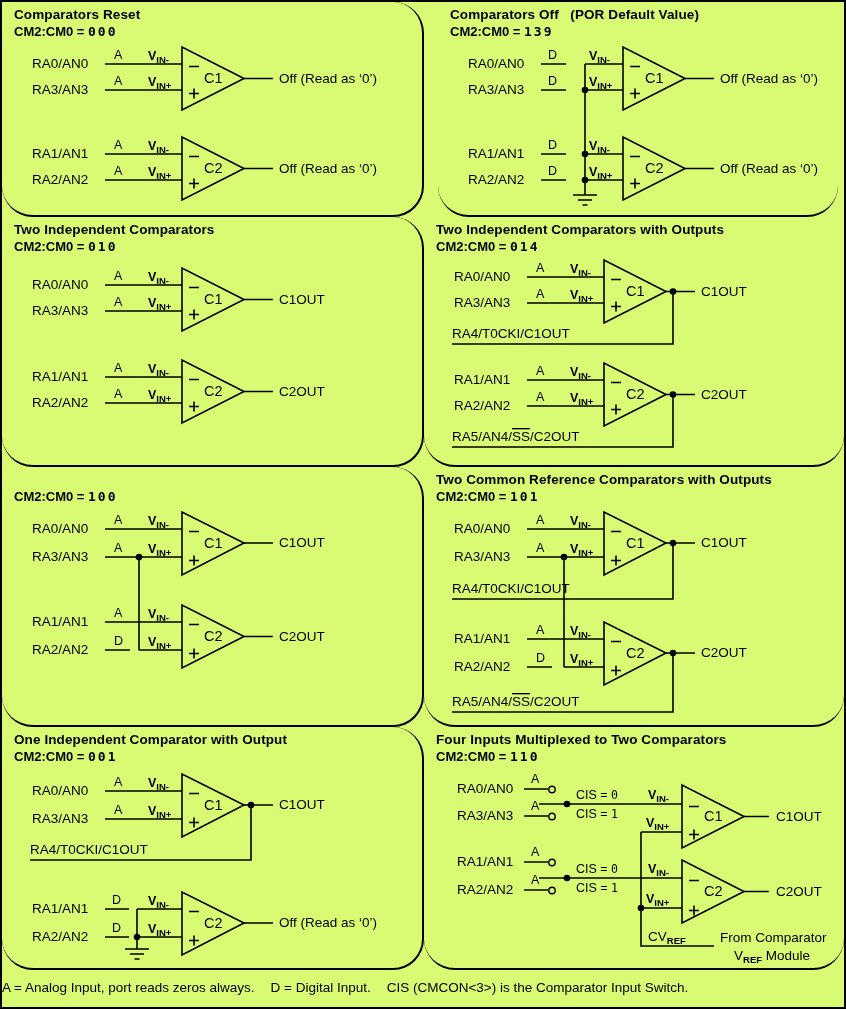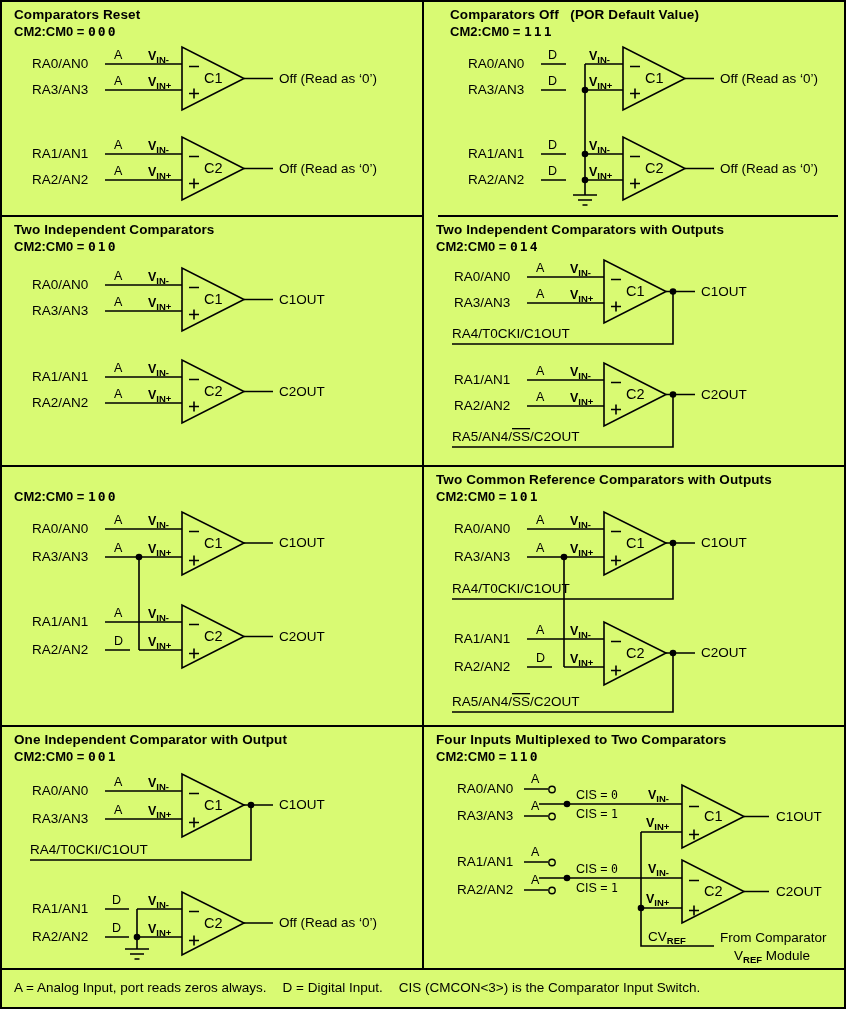--- a/index.html
+++ b/index.html
@@ -1,21 +1,21 @@
 <!DOCTYPE html>
 <html><head>
 <meta charset="utf-8">
 <style>
   html,body{margin:0;padding:0;background:#eef6c8;}
   .sheet{
     position:relative;width:846px;height:1009px;box-sizing:border-box;
     background:#d9fa73;border:2px solid #000;
     font-family:"Liberation Sans",sans-serif;color:#000;
   }
-  .cell{position:absolute;box-sizing:border-box;}
+  .cell{position:absolute;box-sizing:border-box;border-radius:31px;}
   .br{border-right:2px solid #000;}
   .bb{border-bottom:2px solid #000;}
   .ptitle{
     position:absolute;left:12px;top:5px;font-size:13.5px;font-weight:bold;
     white-space:pre;letter-spacing:0.1px;
   }
   .pmode{position:absolute;left:12px;top:22px;font-size:13px;font-weight:bold;white-space:pre;}
   .pmode .mono{font-family:"DejaVu Sans Mono",monospace;font-size:13px;letter-spacing:2px;}
   svg.circuit{position:absolute;left:0;top:0;display:block;}
   svg text{fill:#000;}
@@ -28,21 +28,21 @@
   .vin{font-size:12.5px;font-weight:bold;}
   .vin .sub,.fb .sub{font-size:9.5px;font-weight:bold;}
   .cname{font-size:14.5px;}
   .out{font-size:13.5px;}
   .fb{font-size:13.5px;}
   .ovl{text-decoration:overline;}
   .cis{font-size:12.5px;}
   .cisbit{font-family:"DejaVu Sans Mono",monospace;font-size:11.5px;}
   .footer{
     position:absolute;left:0;top:968px;width:842px;height:35px;
-    display:flex;align-items:center;font-size:13.5px;padding-left:12px;box-sizing:border-box;
+    display:flex;align-items:center;font-size:13.5px;box-sizing:border-box;
   }
   .footer span{margin-right:16px;white-space:pre;}
 </style>
 </head>
 <body>
 
 <div class="sheet">
 
   <div class="cell br bb" style="left:0;top:0;width:422px;height:215px">
     <div class="ptitle">Comparators Reset</div>
@@ -70,21 +70,21 @@
         <text class="vin" x="146" y="148"><tspan>V</tspan><tspan class="sub" dy="3">IN-</tspan></text>
         <text class="vin" x="146" y="174"><tspan>V</tspan><tspan class="sub" dy="3">IN+</tspan></text>
         <text class="cname" x="202" y="171">C2</text>
         <text class="out" x="277" y="171">Off (Read as ‘0’)</text>
       </g>
     </svg>
   </div>
 
   <div class="cell bb" style="left:436px;top:0;width:400px;height:215px">
     <div class="ptitle">Comparators Off   (POR Default Value)</div>
-    <div class="pmode"><span>CM2:CM0 = </span><span class="mono">111</span></div>
+    <div class="pmode"><span>CM2:CM0 = </span><span class="mono">139</span></div>
     <svg class="circuit" width="420" height="213" viewBox="0 0 420 213">
       <path class="w" d="M147,62 V193"></path>
       <path class="w" d="M135,193 h24 M140,198 h14 M144.5,203 h5"></path>
       <circle class="dot" cx="147" cy="88" r="3.3"></circle>
       <circle class="dot" cx="147" cy="152" r="3.3"></circle>
       <circle class="dot" cx="147" cy="178" r="3.3"></circle>
       <g>
         <path class="w" d="M103,62 H128 M103,88 H128 M147,62 H185 M147,88 H185 M247,76.5 H276 M192,64.5 h10 M192,91.5 h10 M197,86.5 v10"></path>
         <path class="t" d="M185,45 L185,108 L247,76.5 Z"></path>
         <text class="pin" x="30" y="66">RA0/AN0</text>

